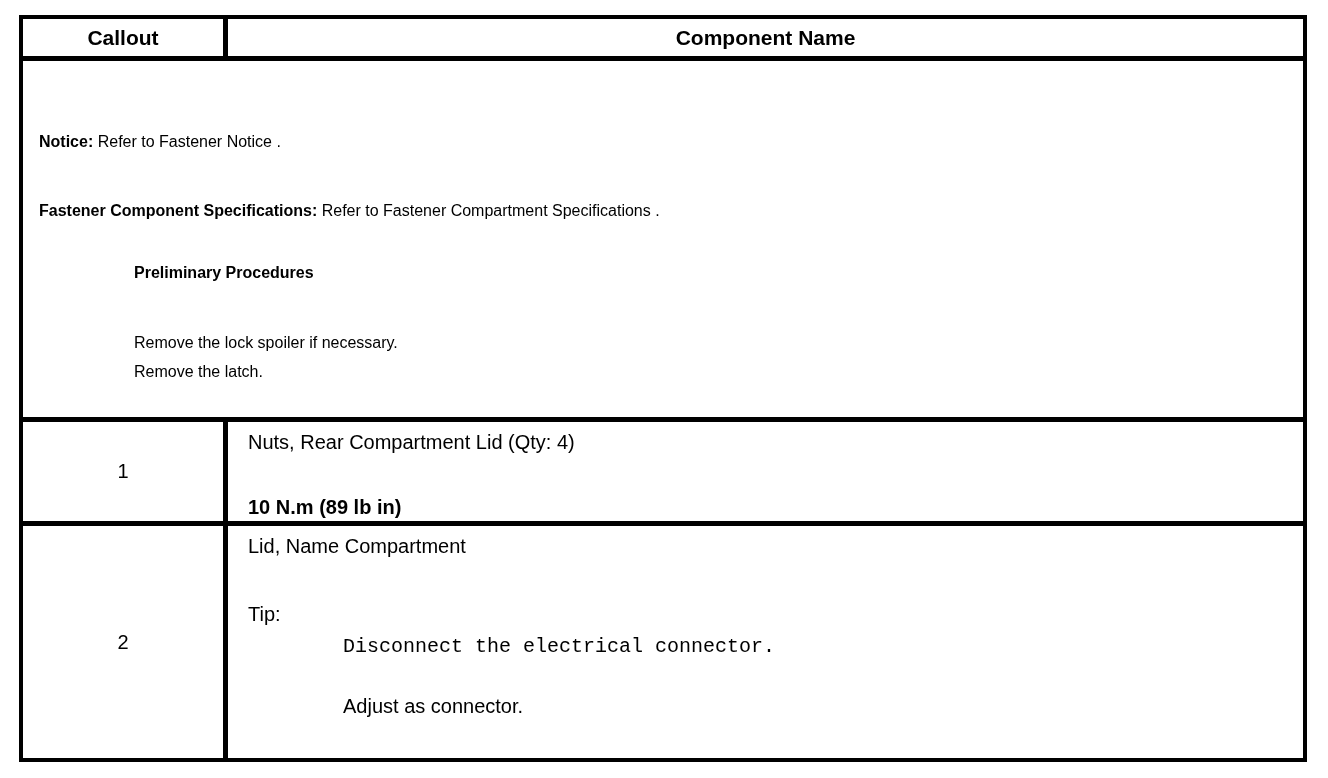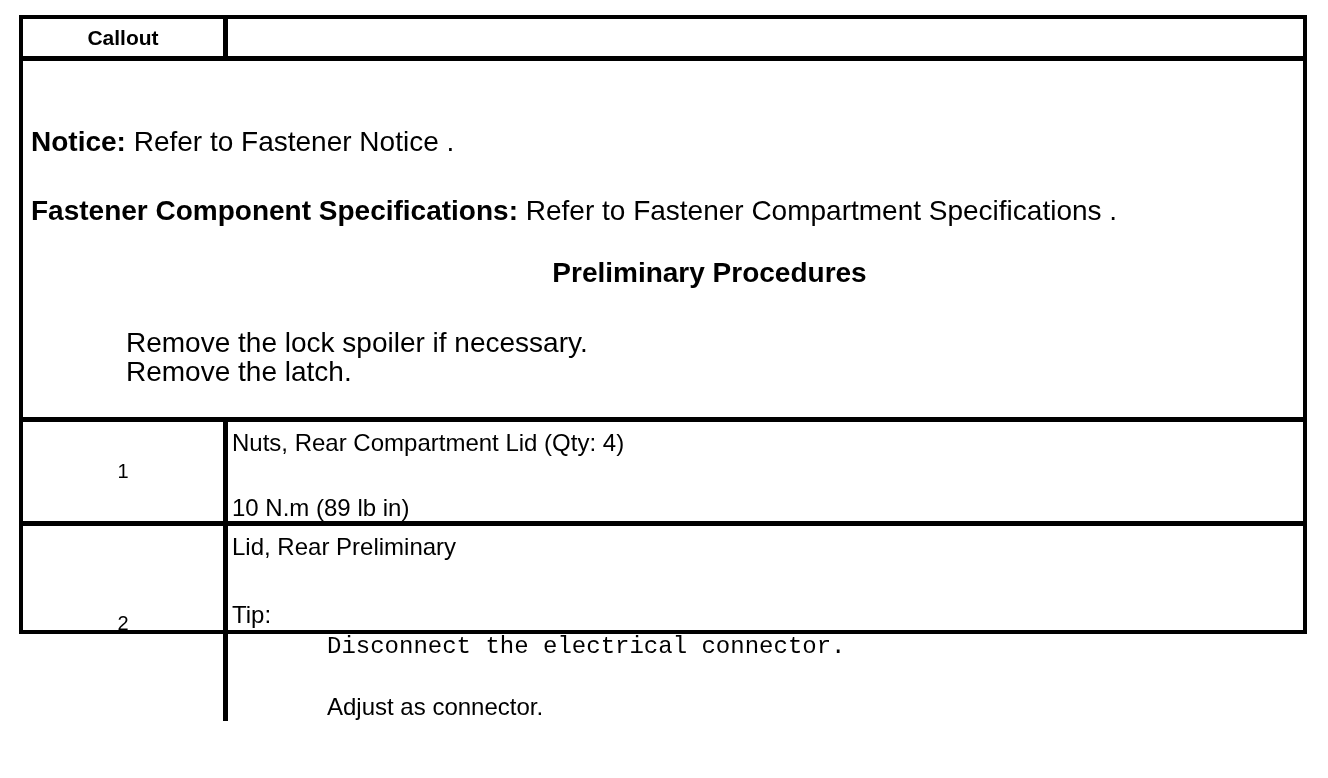--- a/index.html
+++ b/index.html
@@ -10,21 +10,21 @@
     height: 778px;
     font-family: "Liberation Sans", sans-serif;
     color: #000000;
     -webkit-font-smoothing: antialiased;
   }
   .doc-table {
     position: absolute;
     left: 19px;
     top: 15px;
     width: 1288px;
-    height: 619px;
+    height: 747px;
     box-sizing: border-box;
     border: 4px solid #000000;
     display: flex;
     flex-direction: column;
     background: #ffffff;
   }
   .row {
     display: flex;
     flex-direction: row;
     box-sizing: border-box;
@@ -52,54 +52,55 @@
     font-weight: bold;
     font-size: 21px;
   }
   .center-cell {
     display: flex;
     align-items: center;
     justify-content: center;
     font-size: 20px;
   }
   .text-cell {
-    font-size: 24px;
+    font-size: 20px;
     line-height: 29px;
-    padding: 6px 8px 0 4px;
+    padding: 6px 8px 0 20px;
   }
   .notice-cell {
     flex: 1 1 auto;
-    font-size: 28px;
+    font-size: 16px;
     line-height: 29px;
-    padding: 8px 10px 0 8px;
+    padding: 8px 10px 0 16px;
   }
   .notice-cell p, .text-cell p { margin: 0; }
   b { font-weight: bold; }
 
   
   .p-notice   { margin-top: 58px !important; }
   .p-fastener { margin-top: 40px !important; }
-  .p-prelim   { margin-top: 33px !important; margin-left: 95px !important; font-weight: bold; text-align: center; }
+  .p-prelim   { margin-top: 33px !important; margin-left: 95px !important; font-weight: bold; }
   .prelim-steps { margin-top: 41px; margin-left: 95px; line-height: 29px; }
 
   
-  .p-torque { margin-top: 36px !important; font-weight: normal; }
+  .p-torque { margin-top: 36px !important; font-weight: bold; }
 
   
   .p-tip      { margin-top: 39px !important; font-weight: normal; }
   .tip-step-1 { margin-top: 3px  !important; margin-left: 95px !important; font-family: Liberation Mono, monospace; }
   .tip-step-2 { margin-top: 31px !important; margin-left: 95px !important; }
 </style>
 </head>
 <body>
 
 <div class="doc-table">
 
   <div class="row row-divider header-row">
     <div class="cell callout-col header-cell">Callout</div>
+    <div class="cell name-col header-cell">Component Name</div>
   </div>
 
   <div class="row row-divider notice-row">
     <div class="cell notice-cell">
       <p class="p-notice"><b>Notice:</b><span> Refer to Fastener Notice .</span></p>
       <p class="p-fastener"><b>Fastener Component Specifications:</b><span> Refer to Fastener Compartment Specifications .</span></p>
       <p class="p-prelim">Preliminary Procedures</p>
       <div class="prelim-steps">
         <div>Remove the lock spoiler if necessary.</div>
         <div>Remove the latch.</div>
@@ -111,20 +112,20 @@
     <div class="cell callout-col center-cell">1</div>
     <div class="cell name-col text-cell">
       <p>Nuts, Rear Compartment Lid (Qty: 4)</p>
       <p class="p-torque">10 N.m (89 lb in)</p>
     </div>
   </div>
 
   <div class="row body-row-2">
     <div class="cell callout-col center-cell">2</div>
     <div class="cell name-col text-cell">
-      <p>Lid, Rear Preliminary</p>
+      <p>Lid, Name Compartment</p>
       <p class="p-tip">Tip:</p>
       <p class="tip-step-1">Disconnect the electrical connector.</p>
       <p class="tip-step-2">Adjust as connector.</p>
     </div>
   </div>
 
 </div>
 
 </body></html>

